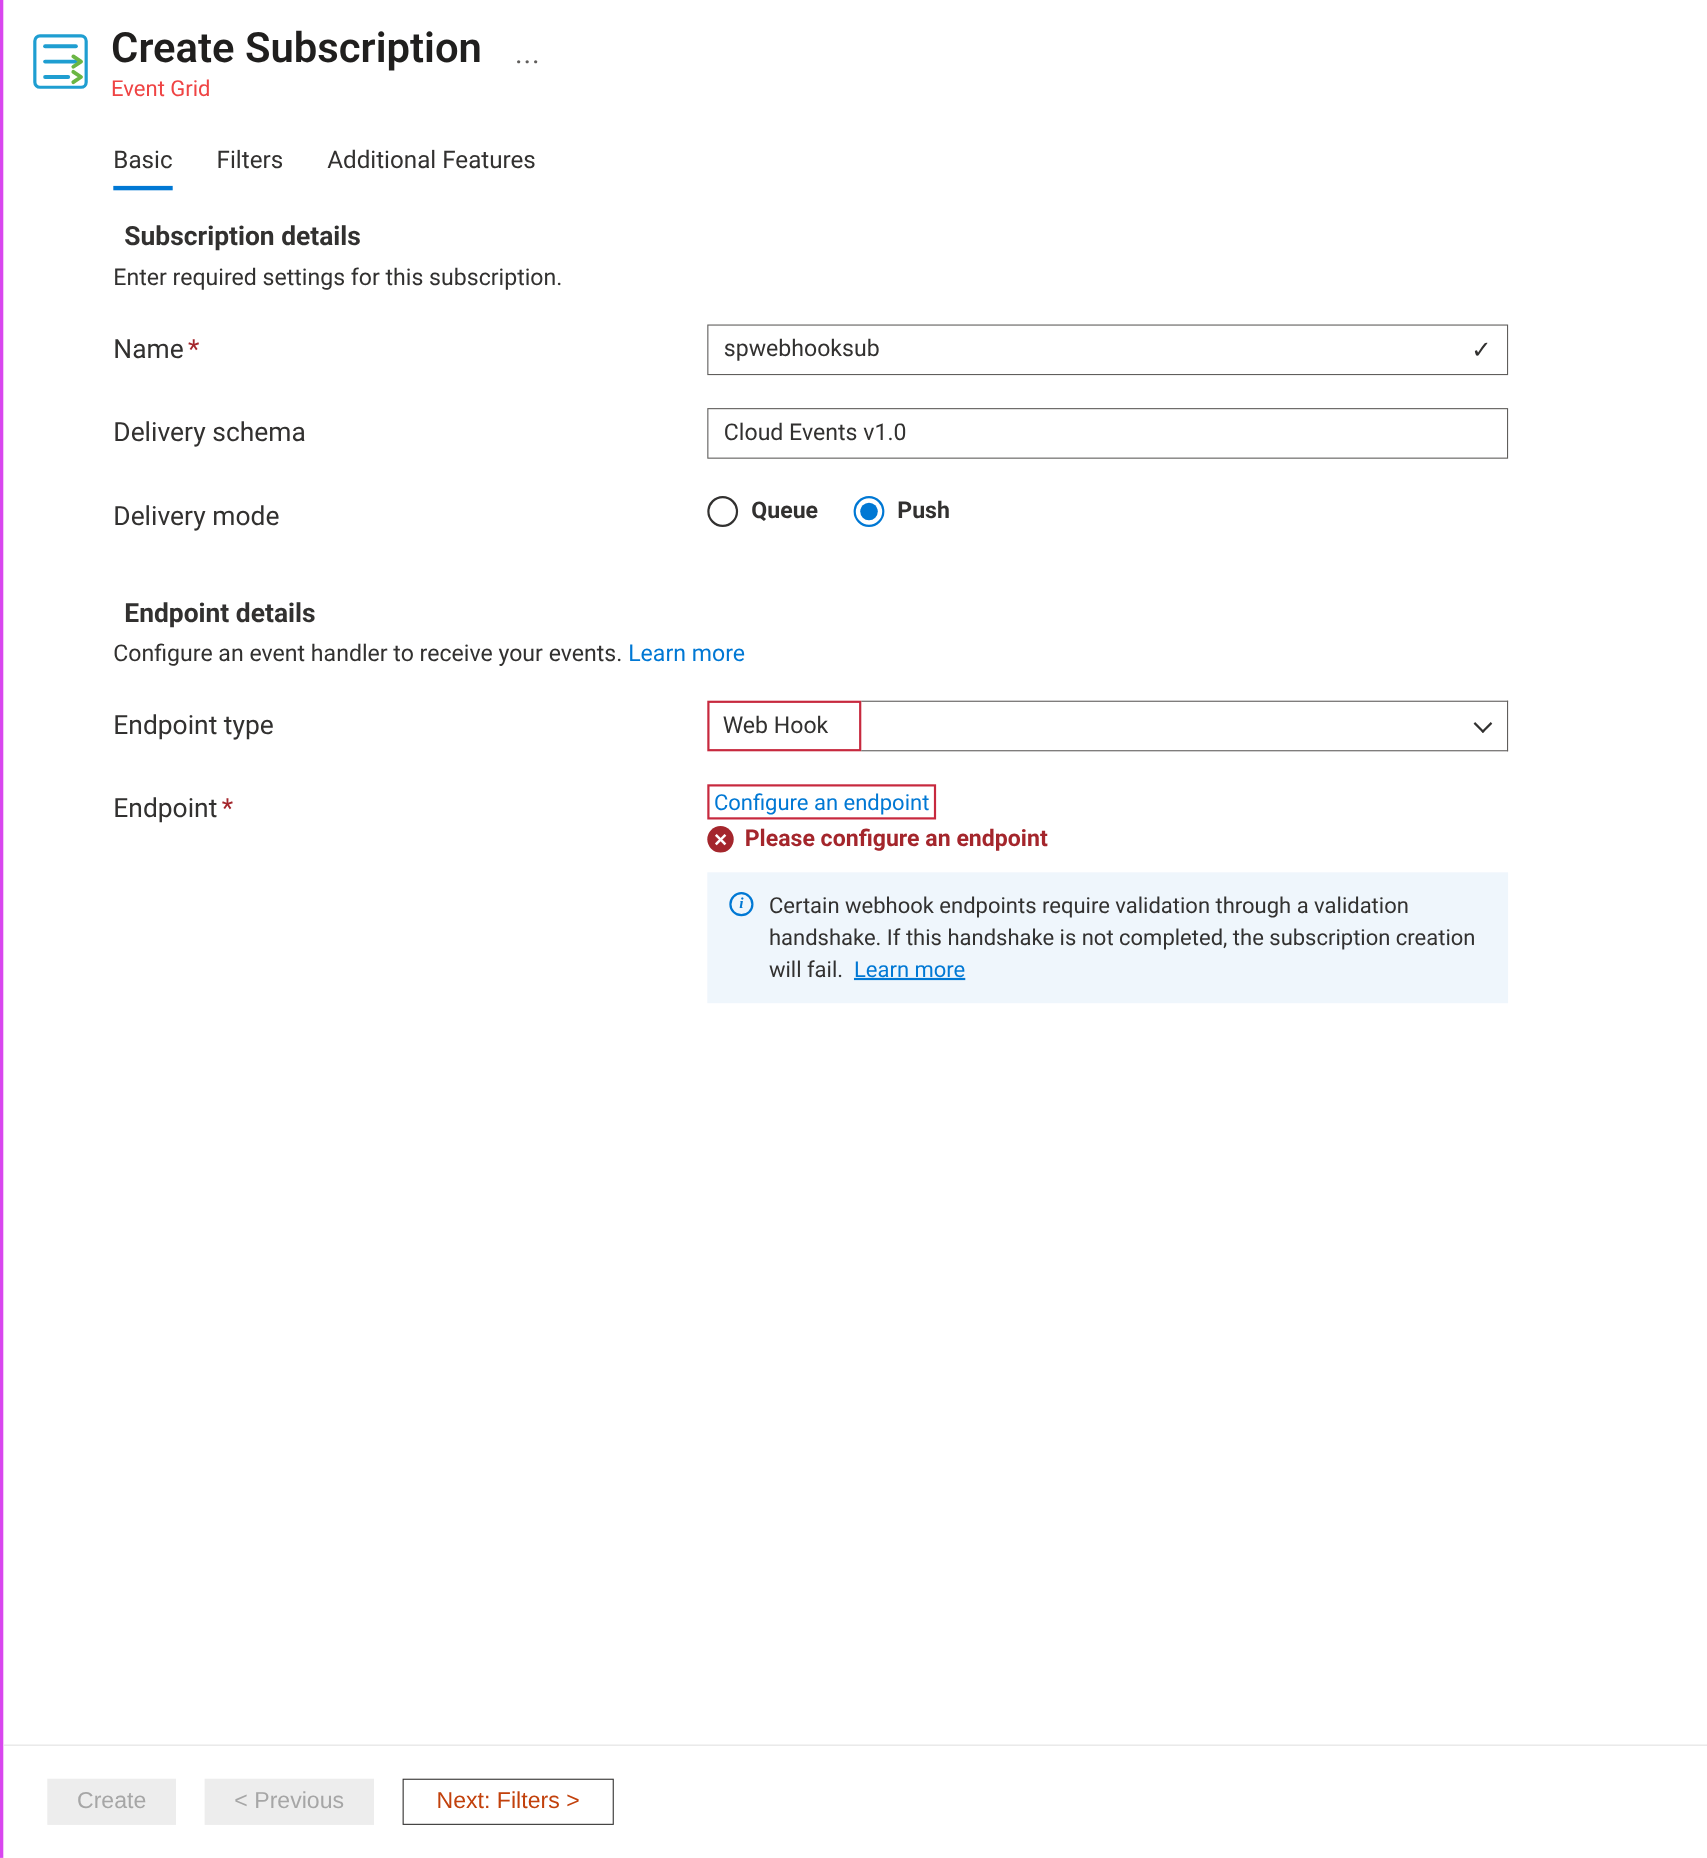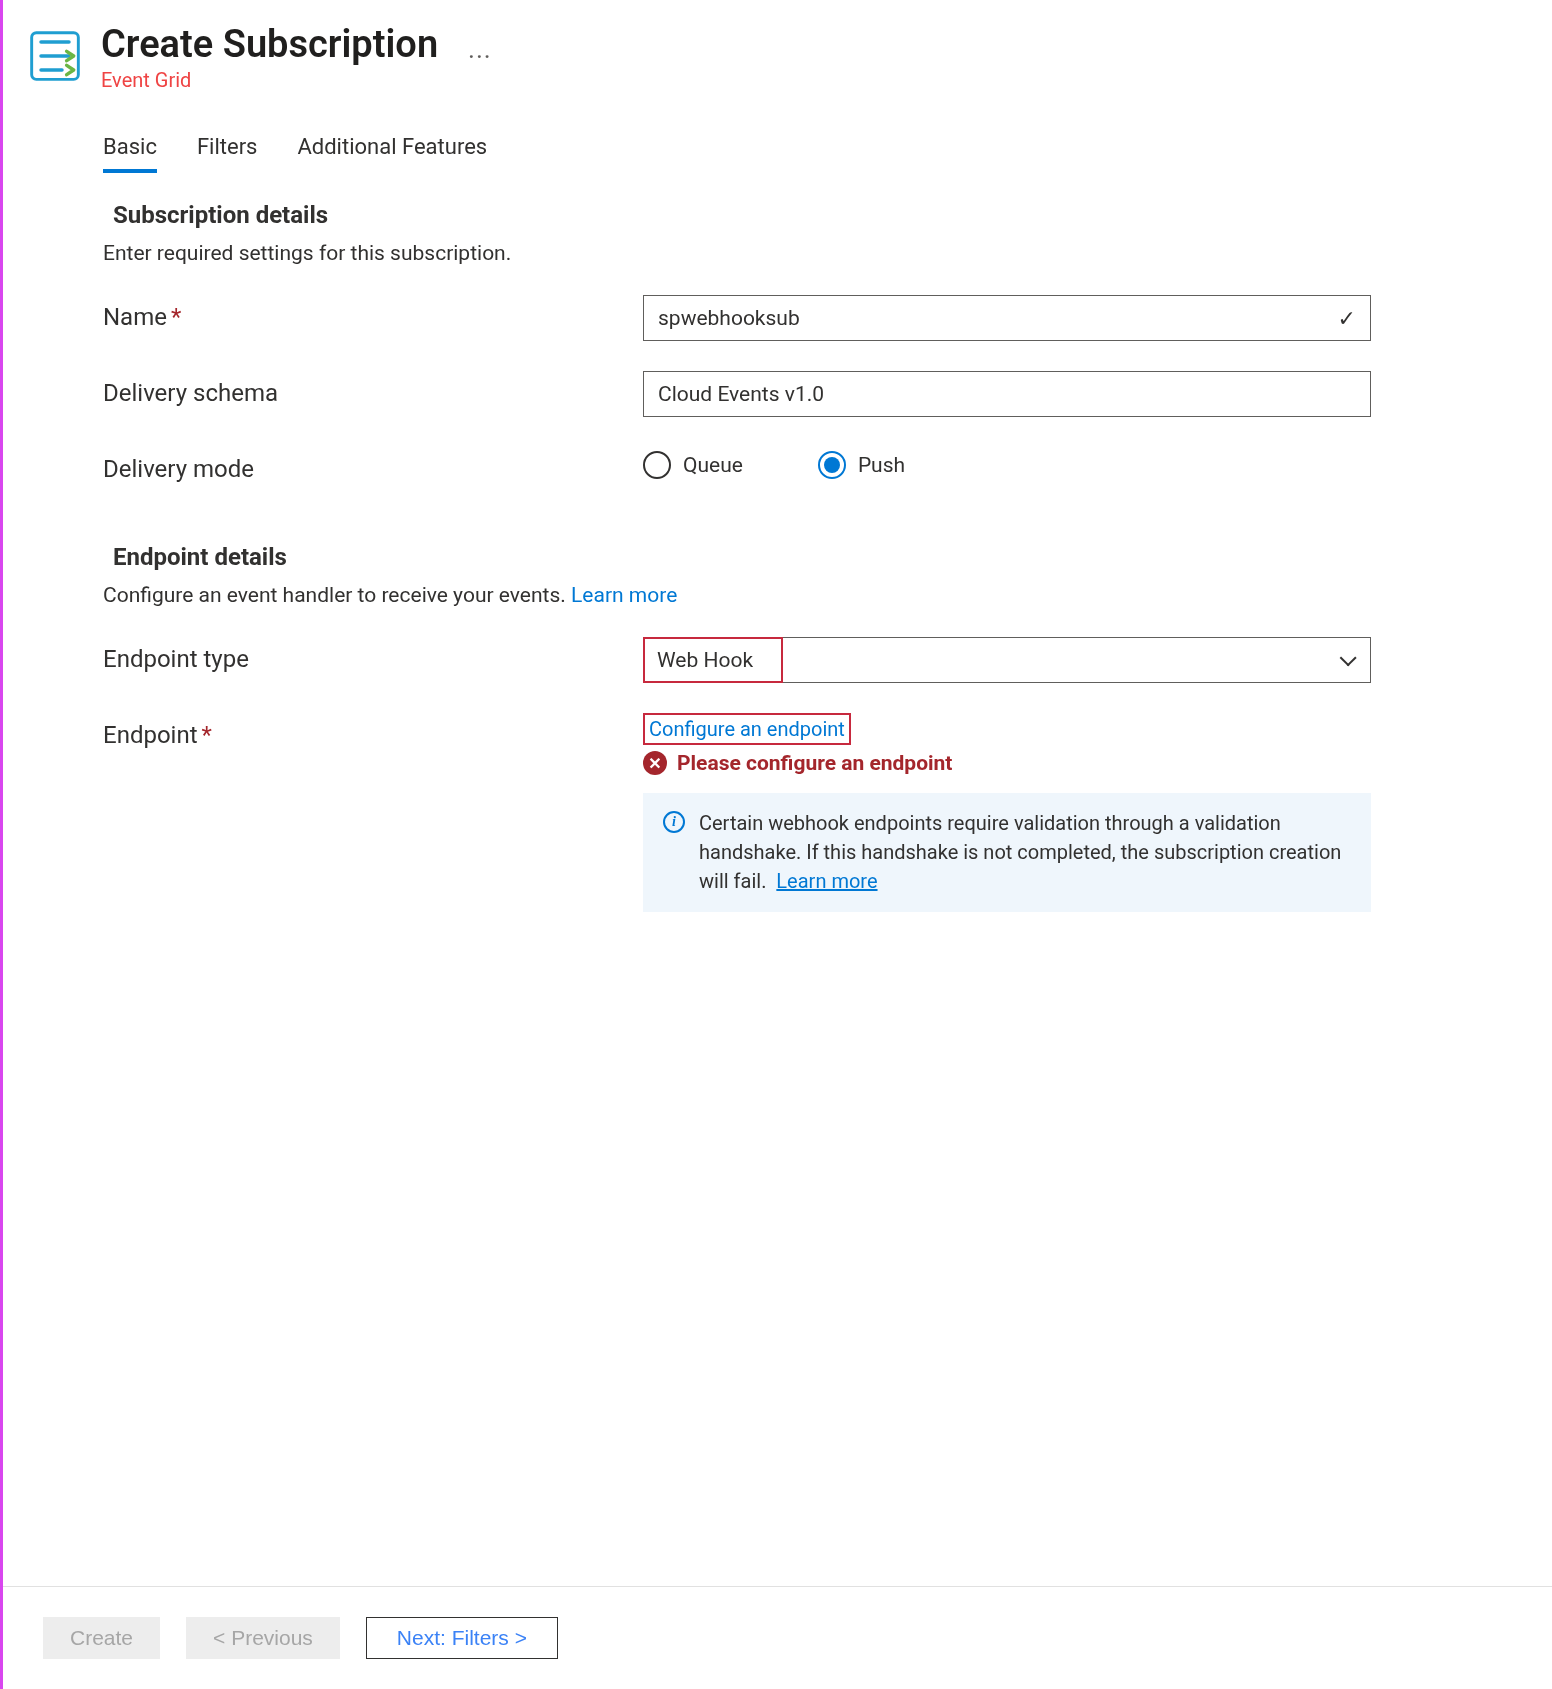--- a/index.html
+++ b/index.html
@@ -120,21 +120,21 @@
     border-right: 2px solid #323130;
     border-bottom: 2px solid #323130;
     transform: rotate(45deg) translateY(-3px);
     margin-right: 4px;
   }
   .check {
     display:inline-block;
     font-size: 22px;
     color: #323130;
   }
-  .radio-group { display: flex; gap: 75px; align-items: flex-end; padding-top: 4px;}
+  .radio-group { display: flex; gap: 32px; align-items: flex-end; padding-top: 4px; font-weight: bold;}
   .radio {
     display: flex; align-items: center; gap: 12px;
     cursor: pointer;
     font-size: 21px;
   }
   .radio-circle {
     width: 28px; height: 28px; border-radius: 50%;
     border: 2px solid #323130;
     display: flex; align-items: center; justify-content: center;
   }
@@ -210,21 +210,21 @@
     font-size: 21px;
     padding: 8px 26px;
     border: 1px solid transparent;
     cursor: pointer;
     background: #ededed;
     color: #a6a6a6;
   }
   .btn.ghost { background: #ededed; color:#a6a6a6; }
   .btn.primary-outline {
     background: #fff;
-    color: #3b82f6;
+    color: #c2410c;
     border: 1px solid #323130;
     padding: 8px 30px;
   }
   .spacer { flex: 1; }
 </style>
 </head>
 <body>
 
 <div class="page">
   <div class="content">

